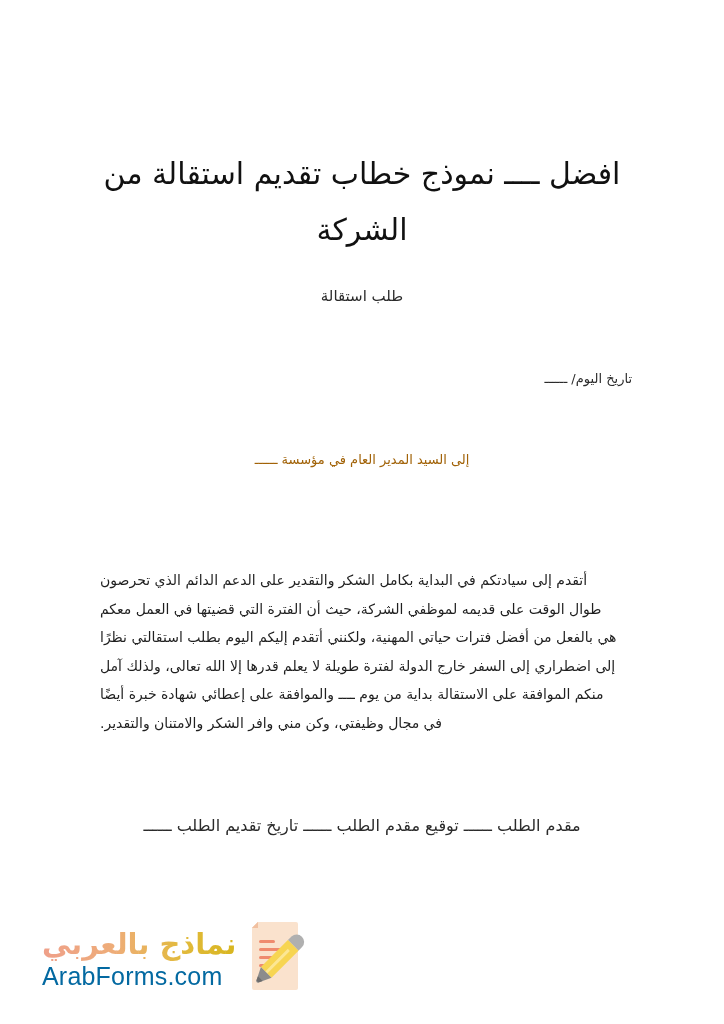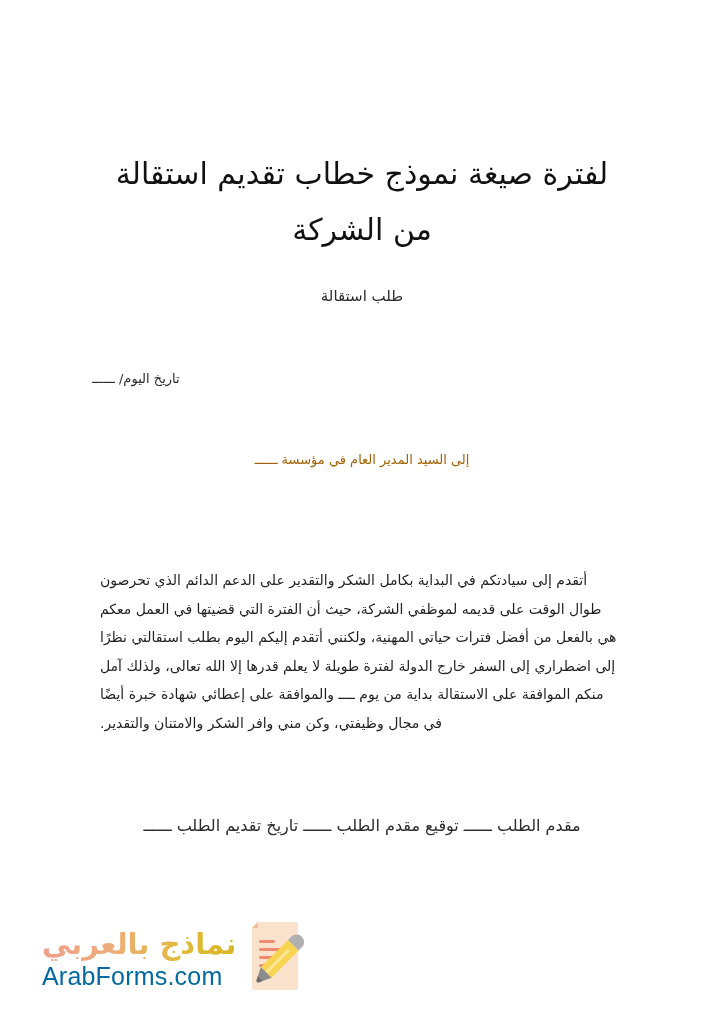--- a/index.html
+++ b/index.html
@@ -49,21 +49,21 @@
     line-height: 20px;
     color: #2b2b2b;
   }
 
   
   .date-line {
     position: absolute;
     top: 369px;
     left: 92px;
     width: 540px;
-    text-align: left;
+    text-align: right;
     direction: rtl;
     font-size: 13px;
     line-height: 20px;
     color: #2b2b2b;
   }
 
   
   .recipient-line {
     position: absolute;
     top: 450px;
@@ -146,21 +146,21 @@
     margin-left: 8px;
     margin-top: 2px;
     flex: 0 0 auto;
   }
 </style>
 </head>
 <body>
 
 <div class="page">
 
-  <h1 class="doc-title">لفترة صيغة نموذج خطاب تقديم استقالة من الشركة</h1>
+  <h1 class="doc-title">افضل ــــ نموذج خطاب تقديم استقالة من الشركة</h1>
 
   <div class="doc-subtitle">طلب استقالة</div>
 
   <div class="date-line">تاريخ اليوم/ ــــــ</div>
 
   <div class="recipient-line">إلى السيد المدير العام في مؤسسة ــــــ</div>
 
   <p class="body-paragraph">أتقدم إلى سيادتكم في البداية بكامل الشكر والتقدير على الدعم الدائم الذي تحرصون طوال الوقت على قديمه لموظفي الشركة، حيث أن الفترة التي قضيتها في العمل معكم هي بالفعل من أفضل فترات حياتي المهنية، ولكنني أتقدم إليكم اليوم بطلب استقالتي نظرًا إلى اضطراري إلى السفر خارج الدولة لفترة طويلة لا يعلم قدرها إلا الله تعالى، ولذلك آمل منكم الموافقة على الاستقالة بداية من يوم ــــ والموافقة على إعطائي شهادة خبرة أيضًا في مجال وظيفتي، وكن مني وافر الشكر والامتنان والتقدير.</p>
 
   <div class="signature-line">مقدم الطلب ــــــ توقيع مقدم الطلب ــــــ تاريخ تقديم الطلب ــــــ</div>

